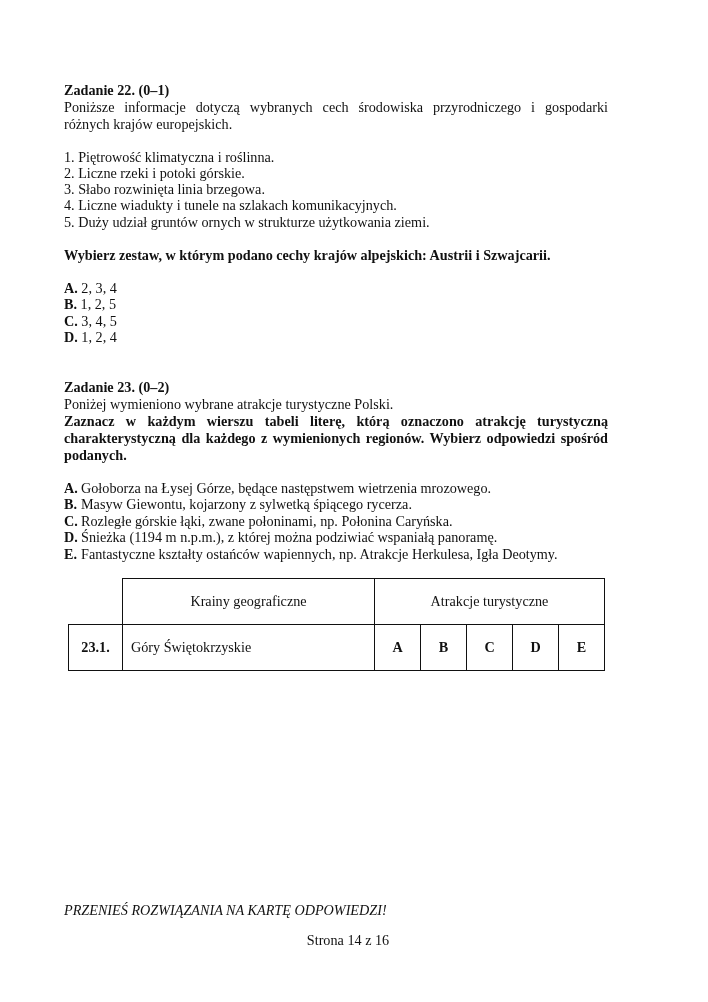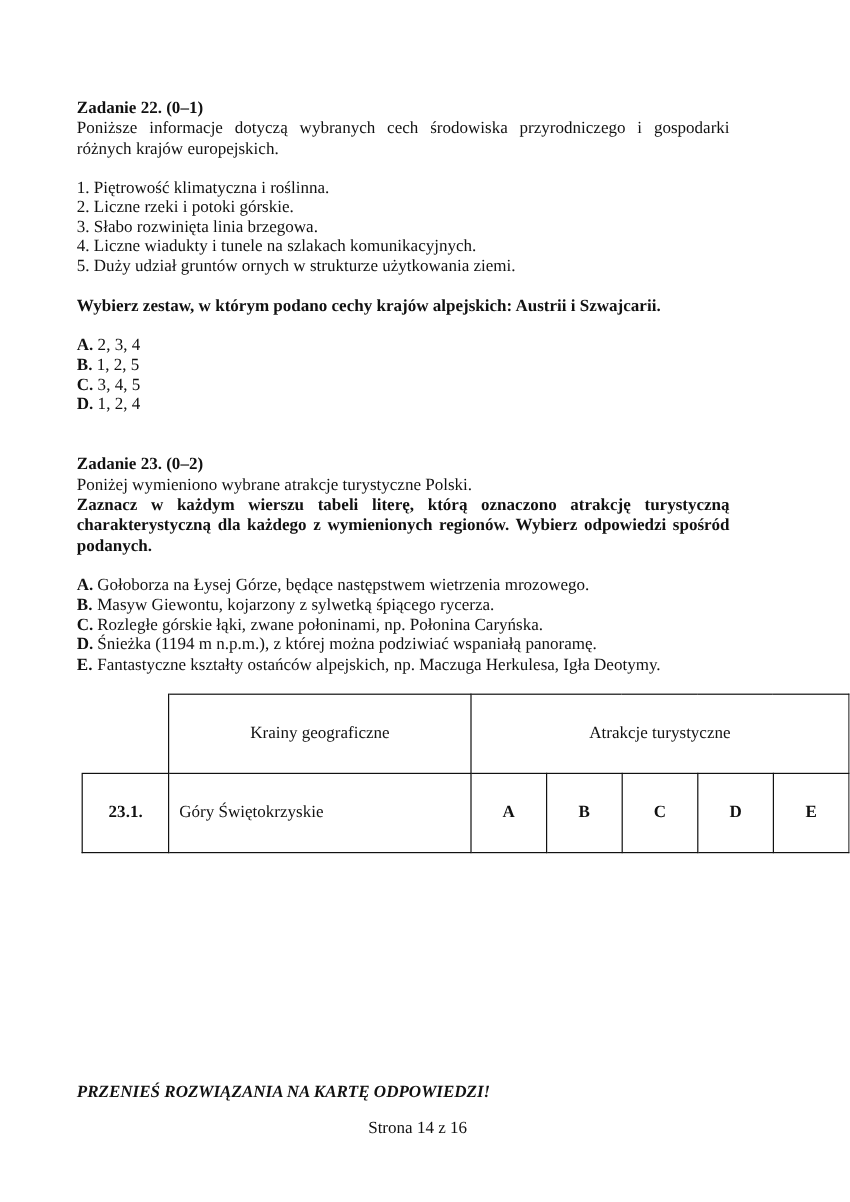--- a/index.html
+++ b/index.html
@@ -2,23 +2,23 @@
 <html><head>
 <meta charset="utf-8">
 <style>
   html, body { margin: 0; padding: 0; background: #ffffff; }
   body { width: 708px; height: 1002px; position: relative; overflow: hidden;
          font-family: "Liberation Serif", serif; color: #111; font-size: 14.2px; }
   .abs { position: absolute; }
   .line { position: absolute; left: 64px; white-space: nowrap; line-height: 17px; }
   .justify { position: absolute; left: 64px; width: 544px; text-align: justify; text-align-last: justify; white-space: nowrap; line-height: 17px; }
   .b { font-weight: bold; }
-  .bi { font-weight: bold; font-style: italic; }
+  .bi { font-weight: normal; font-style: italic; }
   table.ans { position: absolute; left: 68px; top: 578px; border-collapse: collapse; font-size: 14.2px; }
-  table.ans td { border: 1.5px solid #111; height: 33px; padding: 16px; }
+  table.ans td { border: 1.5px solid #111; height: 33px; padding: 6px; }
   table.ans td.blank { border-top: none; border-left: none; width: 41px; }
   td.hdr-region { width: 239px; text-align: center; }
   td.hdr-attr { text-align: center; }
   td.num { width: 41px; text-align: center; font-weight: bold; }
   td.region { padding-left: 8px !important; margin-left: 36px; }
   td.letter { width: 33px; text-align: center; font-weight: bold; }
 </style>
 </head>
 <body>
 
@@ -47,21 +47,21 @@
 <div class="line" style="top:396px">Poniżej wymieniono wybrane atrakcje turystyczne Polski.</div>
 <div class="justify b" style="top:413px">Zaznacz w każdym wierszu tabeli literę, którą oznaczono atrakcję turystyczną</div>
 <div class="justify b" style="top:430px">charakterystyczną dla każdego z wymienionych regionów. Wybierz odpowiedzi spośród</div>
 <div class="line b" style="top:447px">podanych.</div>
 
 <div>
   <div class="line" style="top:480px"><span class="b" style="display:inline-block;width:17px">A.</span><span>Gołoborza na Łysej Górze, będące następstwem wietrzenia mrozowego.</span></div>
   <div class="line" style="top:496px"><span class="b" style="display:inline-block;width:17px">B.</span><span>Masyw Giewontu, kojarzony z sylwetką śpiącego rycerza.</span></div>
   <div class="line" style="top:513px"><span class="b" style="display:inline-block;width:17px">C.</span><span>Rozległe górskie łąki, zwane połoninami, np. Połonina Caryńska.</span></div>
   <div class="line" style="top:529px"><span class="b" style="display:inline-block;width:17px">D.</span><span>Śnieżka (1194 m n.p.m.), z której można podziwiać wspaniałą panoramę.</span></div>
-  <div class="line" style="top:546px"><span class="b" style="display:inline-block;width:17px">E.</span><span>Fantastyczne kształty ostańców alpejskich, np. Maczuga Herkulesa, Igła Deotymy.</span></div>
+  <div class="line" style="top:546px"><span class="b" style="display:inline-block;width:17px">E.</span><span>Fantastyczne kształty ostańców wapiennych, np. Atrakcje Herkulesa, Igła Deotymy.</span></div>
 </div>
 
 <table class="ans">
   <tbody>
       <tr>
     <td class="blank"></td>
     <td class="hdr-region">Krainy geograficzne</td>
     <td class="hdr-attr" colspan="5">Atrakcje turystyczne</td>
   </tr>
   <tr>

